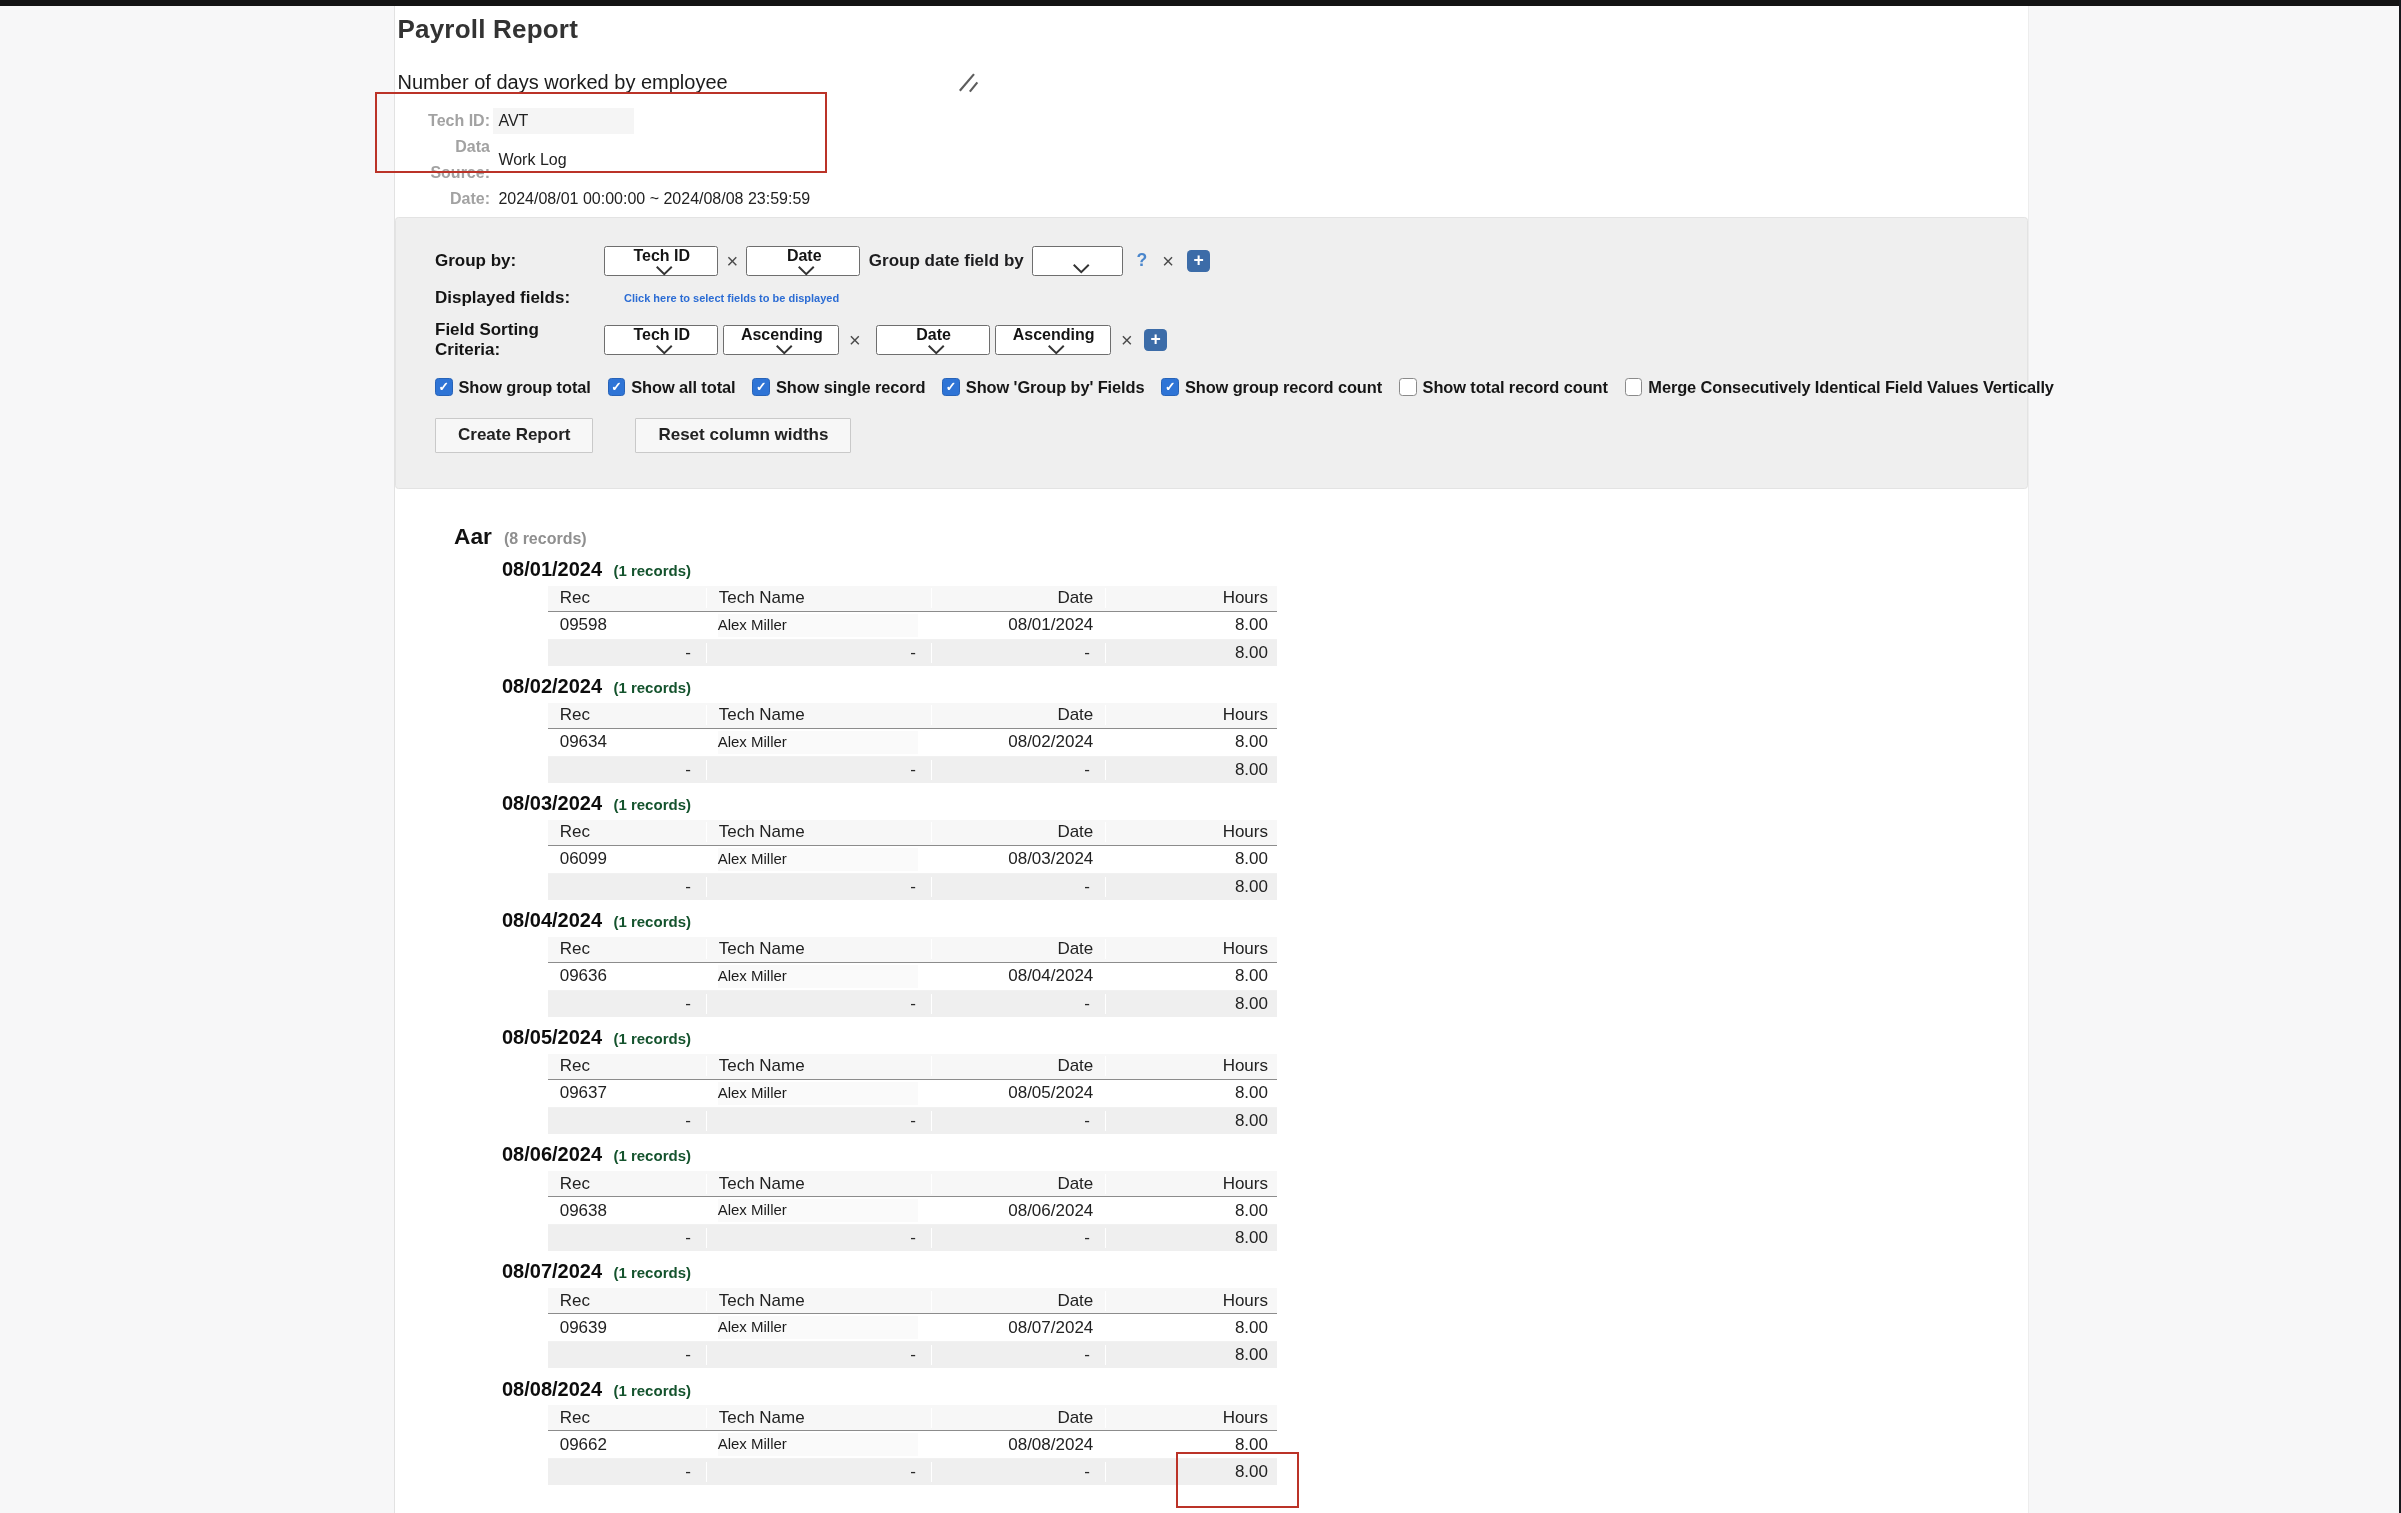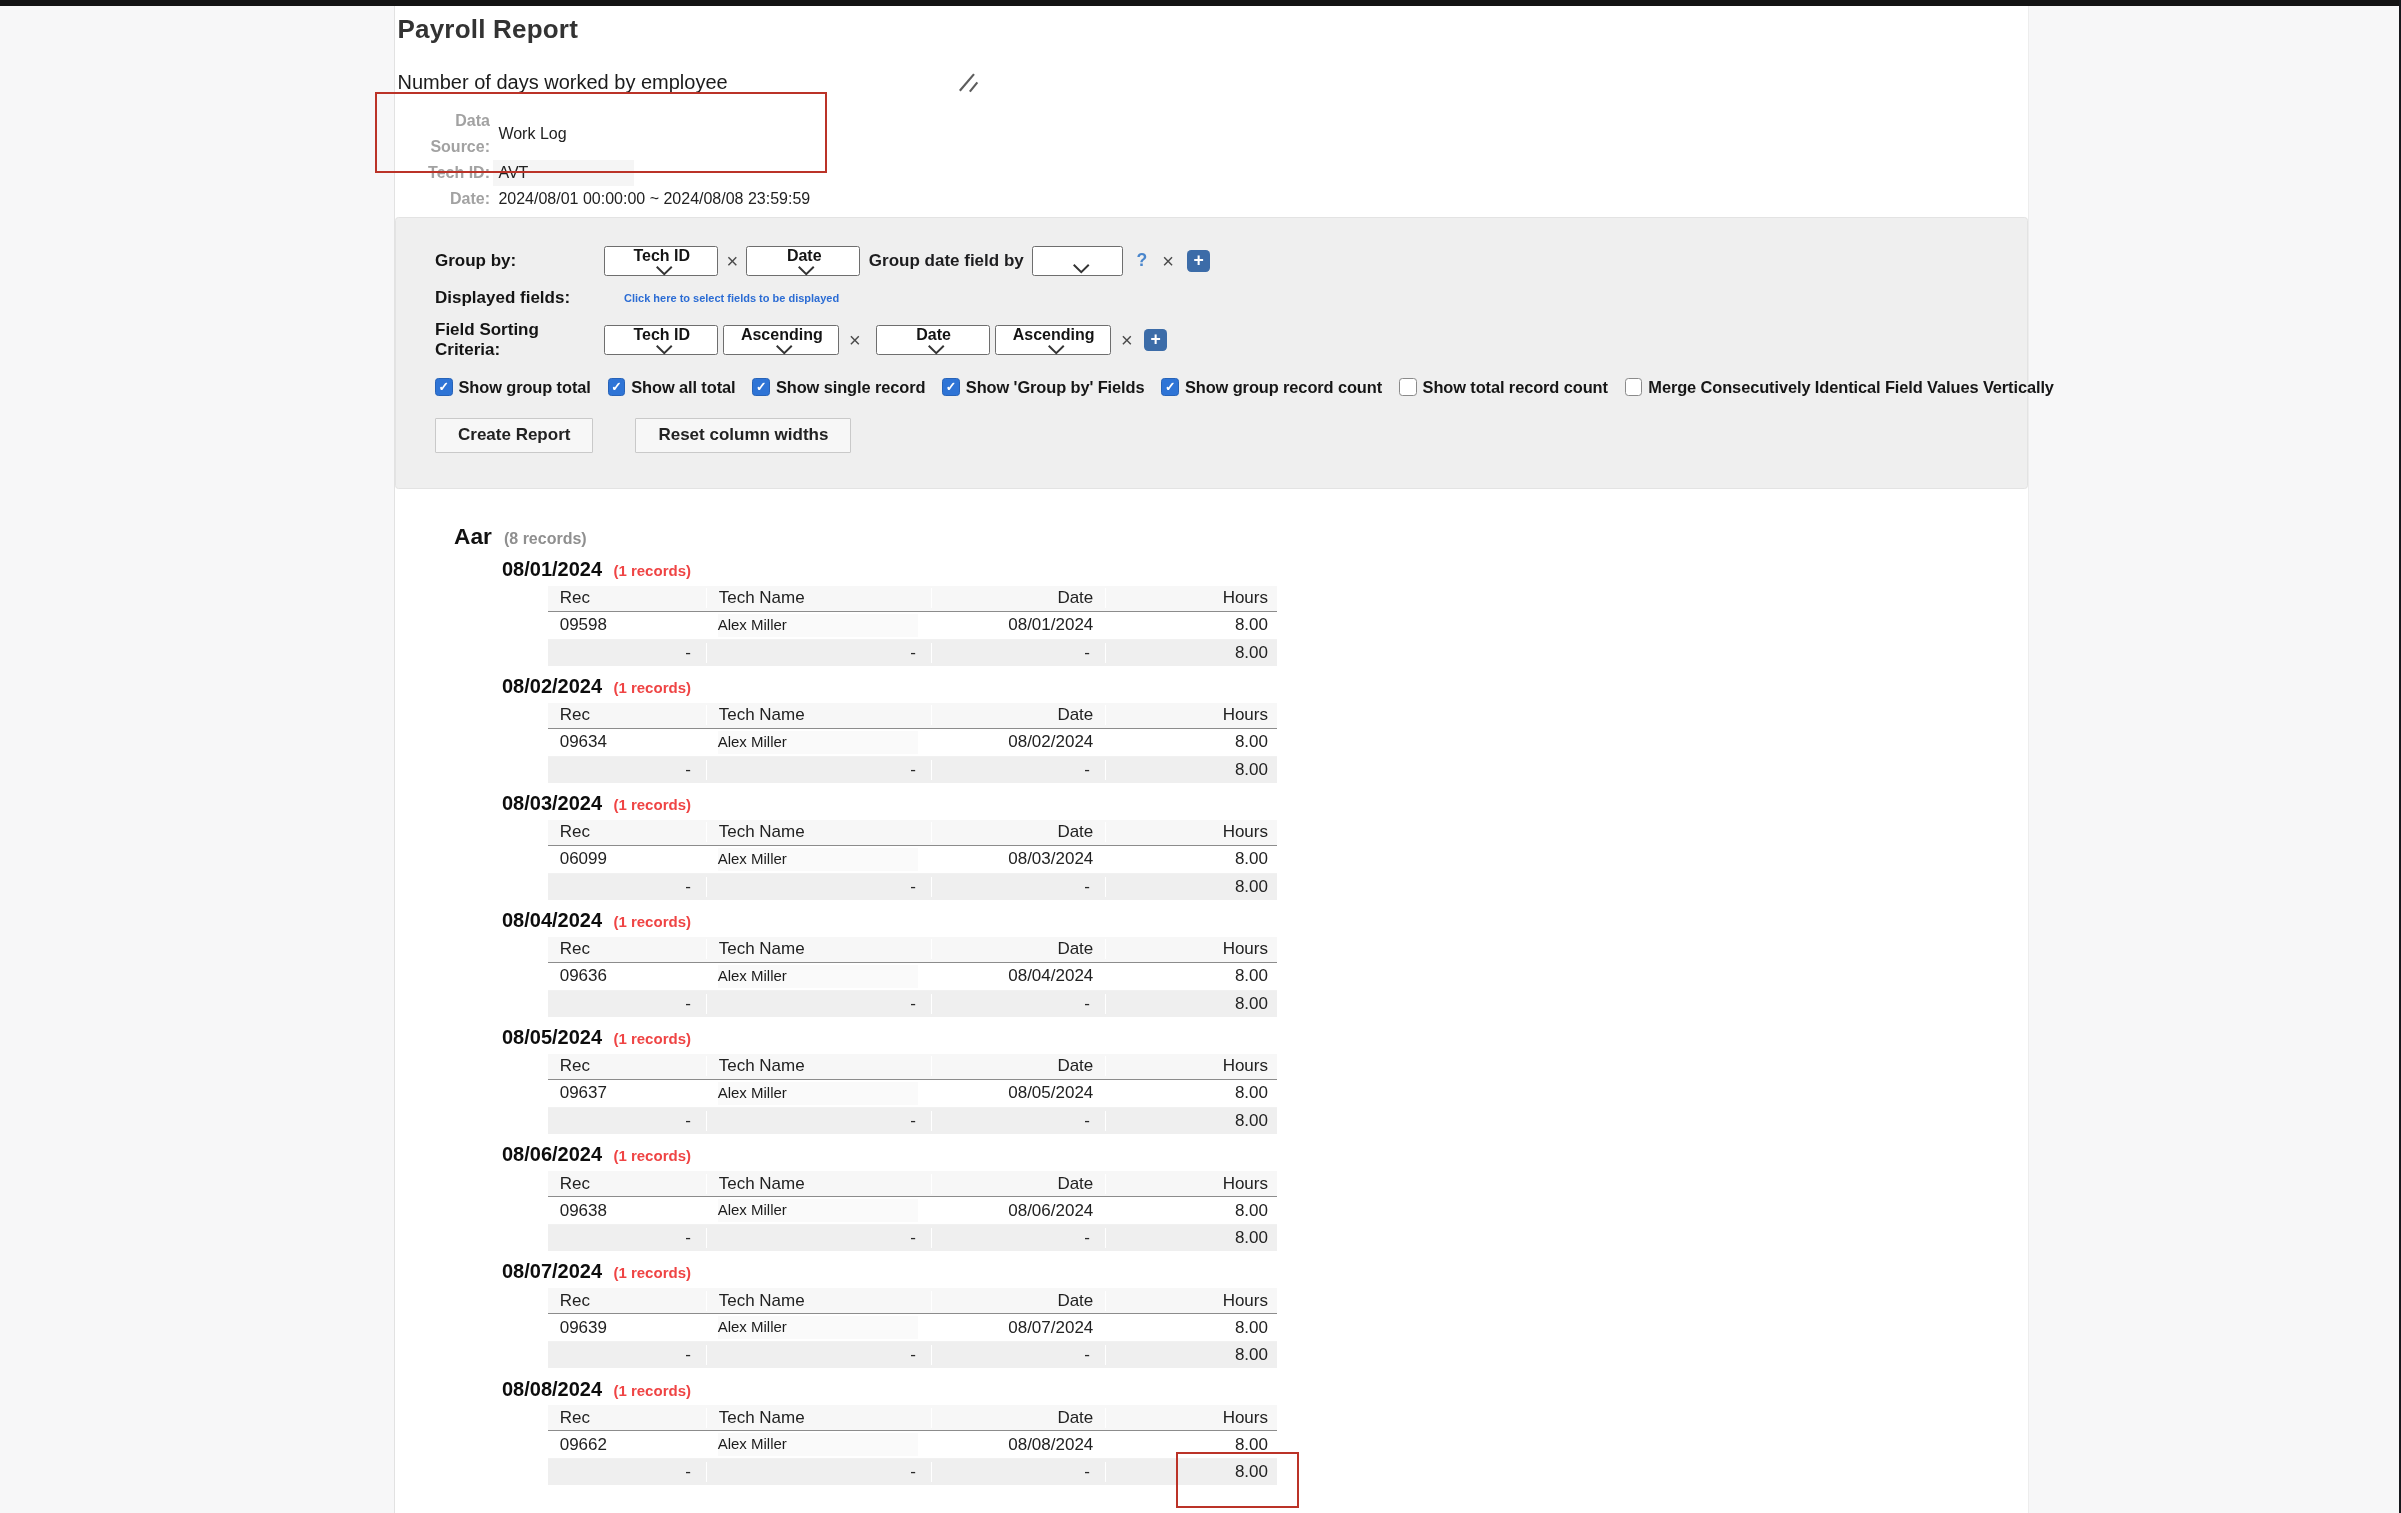--- a/index.html
+++ b/index.html
@@ -61,21 +61,21 @@
   .btn + .btn { margin-left:42px; }
 
   
   .group-head { margin:35px 0 0 59px; line-height:25px; }
   .g-title { font-size:22.7px; font-weight:700; color:#111; }
   .g-count { font-size:16px; font-weight:700; color:#8f8f8f; margin-left:8.4px; }
   .sections { margin-top:5px; }
   .section { margin-bottom:8.4px; }
   .sec-head { margin-left:107px; line-height:25px; margin-bottom:1.7px; }
   .sec-date { font-size:20px; font-weight:700; color:#0d0d0d; }
-  .sec-count { font-size:15px; font-weight:700; color:#ef4444; margin-left:7.6px; }
+  .sec-count { font-size:15px; font-weight:700; color:#14532d; margin-left:7.6px; }
 
   .rtable { width:729px; margin-left:153px; font-size:17px; color:#222; }
   .trh  { display:flex; align-items:center; height:26px; background:#f7f7f7; border-bottom:1.7px solid #8c8c8c; }
   .trd  { display:flex; align-items:center; height:28px; background:#fff; border-bottom:0.8px solid #f1f1f1; }
   .trt  { display:flex; align-items:center; height:26px; background:#efefef; }
   .c { flex:none; }
   .c-rec  { width:158px; padding-left:11.7px; }
   .c-tech { width:225px; padding-left:11.7px; }
   .c-date { width:174px; text-align:right; padding-right:11.7px; }
   .c-hrs  { width:173px; text-align:right; padding-right:10px; }
@@ -101,26 +101,26 @@
     <div class="subtitle">Number of days worked by employee</div>
     <span class="edit-grip">
       <svg width="30" height="28.5" viewBox="0 0 36 34" fill="none">
         <line x1="7" y1="26" x2="24" y2="6" stroke="#5d5d5d" stroke-width="2.6"></line>
         <line x1="19" y1="27" x2="28" y2="16" stroke="#5d5d5d" stroke-width="2.6"></line>
       </svg>
     </span>
 
     <div class="meta" id="meta-rows">
         <div class="meta-row">
+    <span class="meta-label">Tech ID:</span>
+    <span class="meta-value hl">AVT</span>
+  </div>
+        <div class="meta-row">
     <span class="meta-label">Data Source:</span>
     <span class="meta-value">Work Log</span>
-  </div>
-        <div class="meta-row">
-    <span class="meta-label">Tech ID:</span>
-    <span class="meta-value hl">AVT</span>
   </div>
         <div class="meta-row">
     <span class="meta-label">Date:</span>
     <span class="meta-value">2024/08/01 00:00:00 ~ 2024/08/08 23:59:59</span>
   </div>
       </div>
 
     <div class="panel">
       <div class="prow row1">
         <span class="plabel">Group by:</span>

